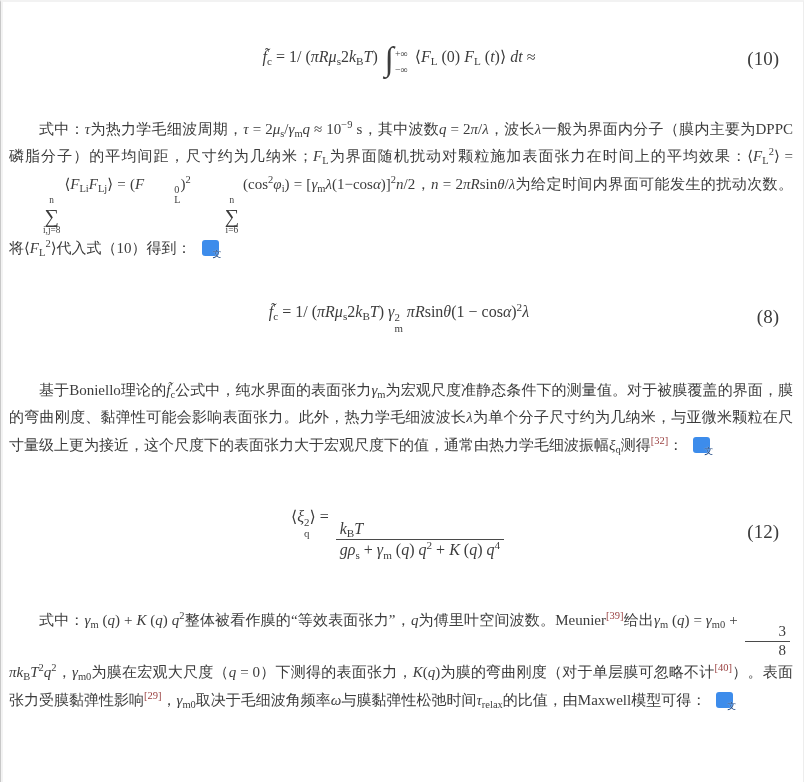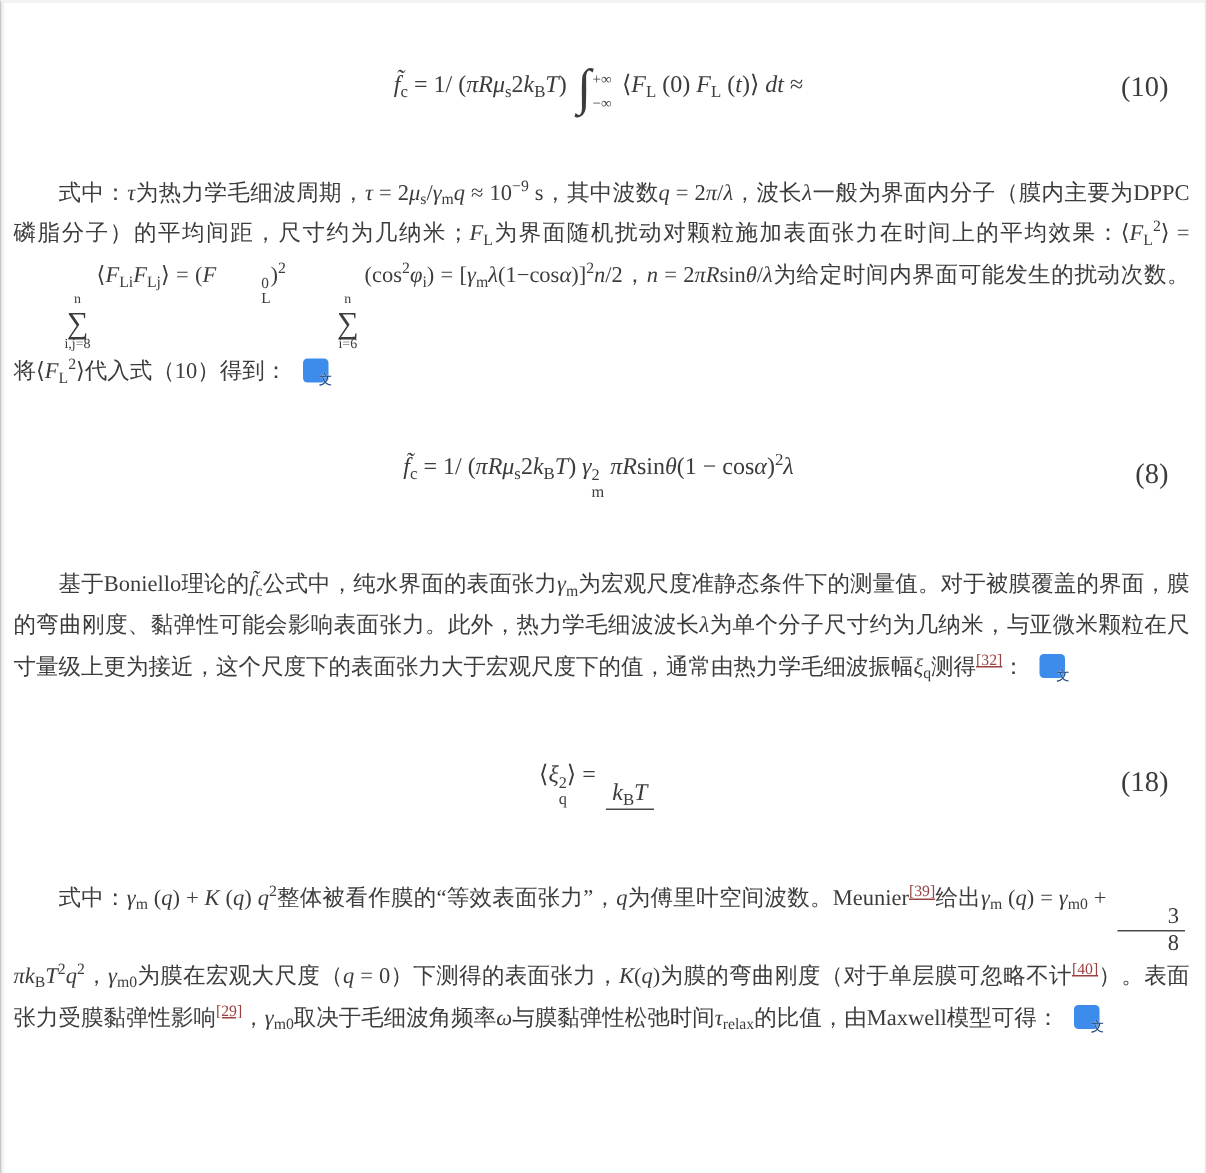--- a/index.html
+++ b/index.html
@@ -12,21 +12,21 @@
   p.para{font-size:15px;line-height:1.85;text-align:justify;text-indent:2em;margin:26px 0;padding:0 2px 0 6px;}
   
   .eq{position:relative;text-align:center;font-size:16px;margin:32px 0;padding:0 40px;}
   .eq-body{display:inline-block;text-align:left;line-height:1.6;}
   .eq-line2{padding-left:34px;}
   .eq-num{position:absolute;right:16px;top:50%;transform:translateY(-50%);font-size:19px;}
   
   .mi{font-style:italic;}
   .msub{font-size:0.7em;vertical-align:-0.3em;font-style:normal;line-height:1;}
   .msup{font-size:0.7em;vertical-align:0.55em;font-style:normal;line-height:1;}
-  .mref{font-size:0.7em;vertical-align:0.55em;line-height:1;color:#9a4141;cursor:pointer;text-decoration:underline;}
+  .mref{font-size:0.7em;vertical-align:0.55em;line-height:1;color:#9a4141;cursor:pointer;}
   .mss{display:inline-flex;flex-direction:column;align-items:flex-start;font-size:0.68em;line-height:1.05;vertical-align:-0.35em;font-style:normal;}
   .mss-t,.mss-b{display:block;}
   .mfrac{display:inline-flex;flex-direction:column;text-align:left;vertical-align:-0.75em;line-height:1.15;margin:0 3px;}
   .mfrac-n{display:block;padding:0 4px;border-bottom:1px solid #4a4a4a;}
   .mfrac-d{display:block;padding:0 4px;}
   .mlim{display:inline-flex;flex-direction:column;align-items:center;line-height:1;vertical-align:-0.95em;margin:0 4px;}
   .mlim-t,.mlim-b{font-size:0.62em;}
   .mlim-m{font-size:1.35em;}
   .mint{display:inline-flex;align-items:center;vertical-align:-0.5em;margin:0 3px;}
   .mint-g{font-size:2.1em;line-height:1;}
@@ -82,23 +82,24 @@
 
   <p class="para">基于Boniello理论的<span class="mi">f̃</span><span class="msub">c</span>公式中，纯水界面的表面张力<span class="mi">γ</span><span class="msub">m</span>为宏观尺度准静态条件下的测量值。对于被膜覆盖的界面，膜的弯曲刚度、黏弹性可能会影响表面张力。此外，热力学毛细波波长<span class="mi">λ</span>为单个分子尺寸约为几纳米，与亚微米颗粒在尺寸量级上更为接近，这个尺度下的表面张力大于宏观尺度下的值，通常由热力学毛细波振幅<span class="mi">ξ</span><span class="msub">q</span>测得<span class="mref">[32]</span>：<span class="ticon"><span class="ticon-a">A</span><span class="ticon-w">文</span></span></p>
 
   <div class="eq" style="margin:44px 0 46px;">
     <div class="eq-body">
       <div class="eq-line">⟨<span class="mi">ξ</span><span class="mss">
             <span class="mss-t">2</span>
             <span class="mss-b">q</span>
           </span>⟩ = <span class="mfrac">
             <span class="mfrac-n"><span class="mi">k</span><span class="msub">B</span><span class="mi">T</span></span>
+            <span class="mfrac-d"><span class="mi">gρ</span><span class="msub">s</span> + <span class="mi">γ</span><span class="msub">m</span> (<span class="mi">q</span>) <span class="mi">q</span><span class="msup">2</span> + <span class="mi">K</span> (<span class="mi">q</span>) <span class="mi">q</span><span class="msup">4</span></span>
           </span></div>
     </div>
-    <span class="eq-num">(18)</span>
+    <span class="eq-num">(12)</span>
   </div>
 
   <p class="para">式中：<span class="mi">γ</span><span class="msub">m</span> (<span class="mi">q</span>) + <span class="mi">K</span> (<span class="mi">q</span>) <span class="mi">q</span><span class="msup">2</span>整体被看作膜的“等效表面张力”，<span class="mi">q</span>为傅里叶空间波数。Meunier<span class="mref">[39]</span>给出<span class="mi">γ</span><span class="msub">m</span> (<span class="mi">q</span>) = <span class="mi">γ</span><span class="msub">m0</span> + <span class="mfrac">
         <span class="mfrac-n">3</span>
         <span class="mfrac-d">8</span>
       </span><span class="mi">πk</span><span class="msub">B</span><span class="mi">T</span><span class="msup">2</span><span class="mi">q</span><span class="msup">2</span>，<span class="mi">γ</span><span class="msub">m0</span>为膜在宏观大尺度（<span class="mi">q</span> = 0）下测得的表面张力，<span class="mi">K</span>(<span class="mi">q</span>)为膜的弯曲刚度（对于单层膜可忽略不计<span class="mref">[40]</span>）。表面张力受膜黏弹性影响<span class="mref">[29]</span>，<span class="mi">γ</span><span class="msub">m0</span>取决于毛细波角频率<span class="mi">ω</span>与膜黏弹性松弛时间<span class="mi">τ</span><span class="msub">relax</span>的比值，由Maxwell模型可得：<span class="ticon"><span class="ticon-a">A</span><span class="ticon-w">文</span></span></p>
 
 </div>
 
 </body></html>

